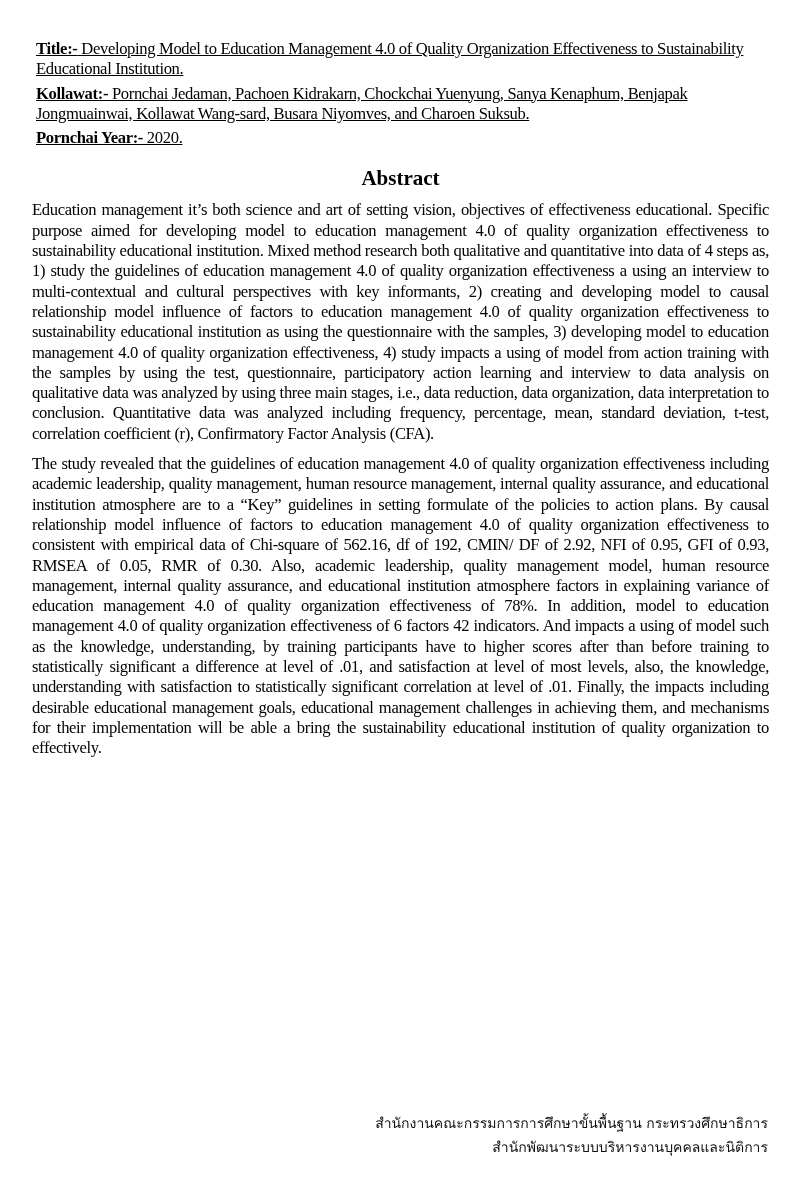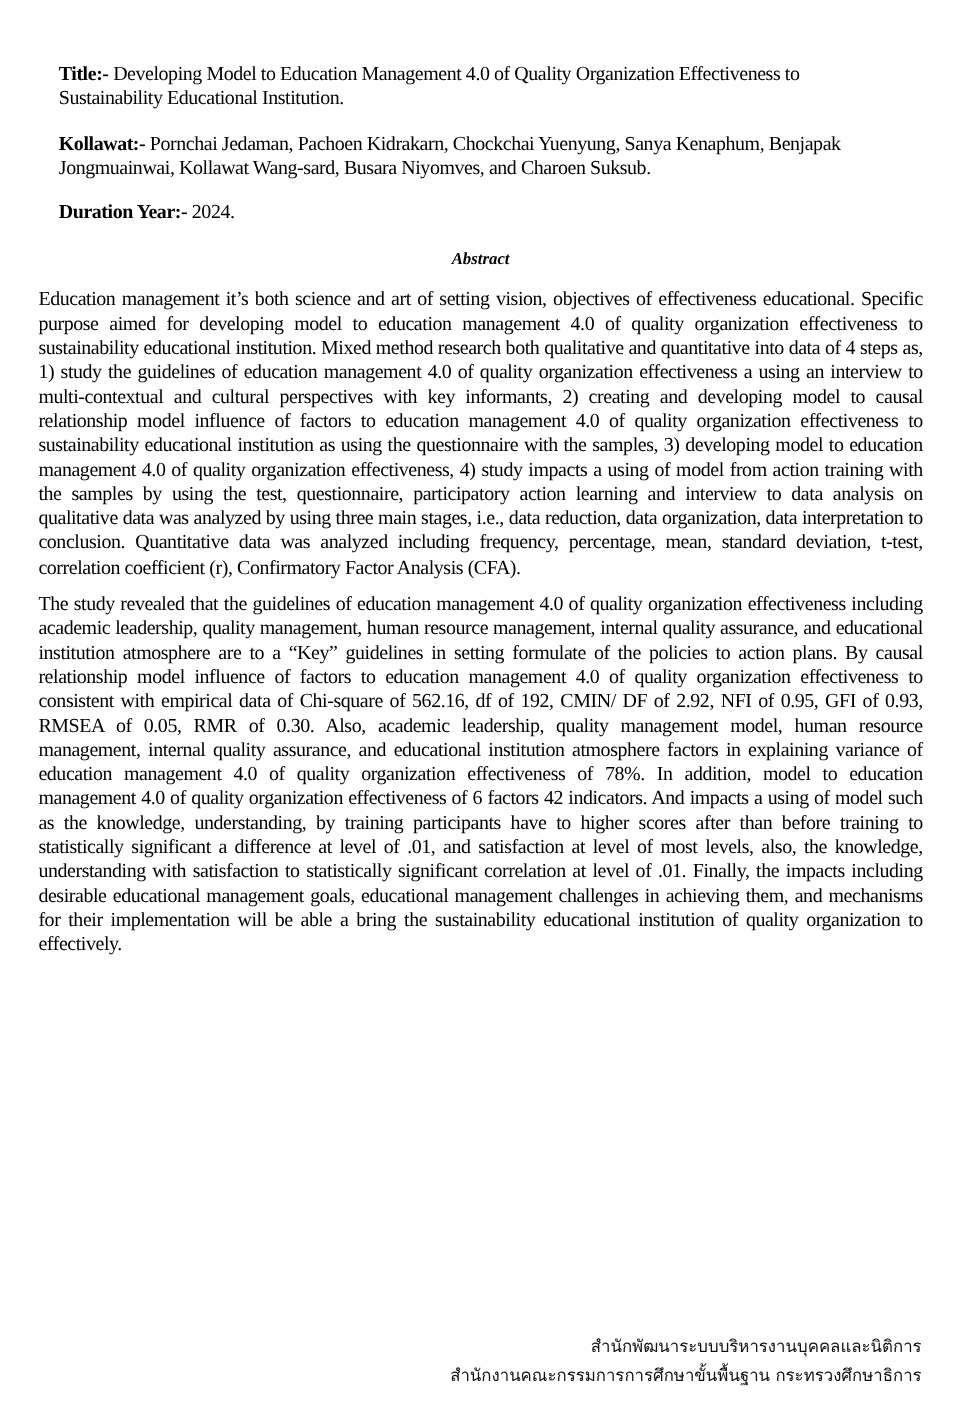--- a/index.html
+++ b/index.html
@@ -1,41 +1,41 @@
 <!DOCTYPE html>
 <html><head>
 <meta charset="utf-8">
 <style>
   html, body { margin: 0; padding: 0; background: #ffffff; }
   body { width: 800px; height: 1186px; position: relative; overflow: hidden; color: #000; }
   .page { position: absolute; left: 32px; top: 35px; width: 737px;
           font-family: "Liberation Serif", "DejaVu Serif", serif; font-size: 16.6px;
           line-height: 20.3px; letter-spacing: -0.35px; }
-  .meta p { margin: 17px; text-align: left; }
+  .meta p { margin: 4px; text-align: left; text-decoration: underline; }
   .meta b { font-weight: bold; }
-  h1.abstract-heading { margin: 18px 0 10px 0; text-align: center; font-size: 14px;
-          font-weight: bold; line-height: 24px; letter-spacing: 0; font-style: italic; }
+  h1.abstract-heading { margin: 18px 0 10px 0; text-align: center; font-size: 21px;
+          font-weight: bold; line-height: 24px; letter-spacing: 0; }
   p.abstract-para { margin: 0 0 10px 0; text-align: justify; }
   .footer { position: absolute; right: 32px; top: 1111px; text-align: right;
           font-family: "DejaVu Sans", "Liberation Sans", sans-serif; font-size: 14px;
           line-height: 24px; color: #111; }
   .footer div { white-space: nowrap; }
 </style>
 </head>
 <body>
 
 <div class="page">
   <div class="meta">
     <p><b>Title:-</b><span> Developing Model to Education Management 4.0 of  Quality Organization Effectiveness to Sustainability Educational Institution.</span></p>
     <p><b>Kollawat:-</b><span> Pornchai Jedaman, Pachoen Kidrakarn, Chockchai Yuenyung, Sanya Kenaphum, Benjapak Jongmuainwai, Kollawat Wang-sard, Busara Niyomves, and Charoen Suksub.</span></p>
-    <p><b>Duration Year:-</b><span> 2024.</span></p>
+    <p><b>Pornchai Year:-</b><span> 2020.</span></p>
   </div>
 
   <h1 class="abstract-heading">Abstract</h1>
 
   <p class="abstract-para">Education management it’s both science and art of setting vision, objectives of effectiveness educational. Specific purpose aimed for developing model to education management 4.0 of quality organization effectiveness to sustainability educational institution. Mixed method research both qualitative and quantitative into data of 4 steps as, 1) study the guidelines of education management 4.0 of quality organization effectiveness a using an interview to multi-contextual and cultural perspectives with key informants, 2) creating and developing model to causal relationship model influence of factors to education management 4.0 of quality organization effectiveness to sustainability educational institution as using the questionnaire with the samples, 3) developing model to education management 4.0 of  quality organization effectiveness, 4) study impacts a using of model from action training with the samples by using the test, questionnaire, participatory action learning and interview to data analysis on qualitative data was analyzed by using three main stages, i.e., data reduction, data organization, data interpretation to conclusion. Quantitative data was analyzed including frequency, percentage, mean, standard deviation, t-test, correlation coefficient (r), Confirmatory Factor Analysis (CFA).</p>
   <p class="abstract-para">The study revealed that the guidelines of education management 4.0 of quality organization effectiveness including academic leadership, quality management, human resource management, internal quality assurance, and educational institution atmosphere are to a “Key” guidelines in setting formulate of the policies to action plans. By causal relationship model influence of factors to education management 4.0 of quality organization effectiveness to consistent with empirical data of Chi-square of 562.16, df of 192, CMIN/ DF of 2.92, NFI of 0.95, GFI of 0.93, RMSEA of 0.05, RMR of 0.30. Also, academic leadership, quality management model, human resource management, internal quality assurance, and educational institution atmosphere factors in explaining variance of education management 4.0 of quality organization effectiveness of 78%. In addition, model to education management 4.0 of quality organization effectiveness of 6 factors 42 indicators. And impacts a using of model  such as the knowledge, understanding, by training participants have to higher scores after than before training to statistically significant a difference at level of .01, and satisfaction at level of most levels, also, the knowledge, understanding with satisfaction to statistically significant correlation at level of .01. Finally, the impacts including desirable educational management goals, educational management challenges in achieving them, and mechanisms for their implementation will be able a bring the sustainability educational institution of quality organization to effectively.</p>
 </div>
 
 <div class="footer">
+  <div>สำนักงานคณะกรรมการการศึกษาขั้นพื้นฐาน กระทรวงศึกษาธิการ</div>
   <div>สำนักพัฒนาระบบบริหารงานบุคคลและนิติการ</div>
-  <div>สำนักงานคณะกรรมการการศึกษาขั้นพื้นฐาน กระทรวงศึกษาธิการ</div>
 </div>
 
 </body></html>

